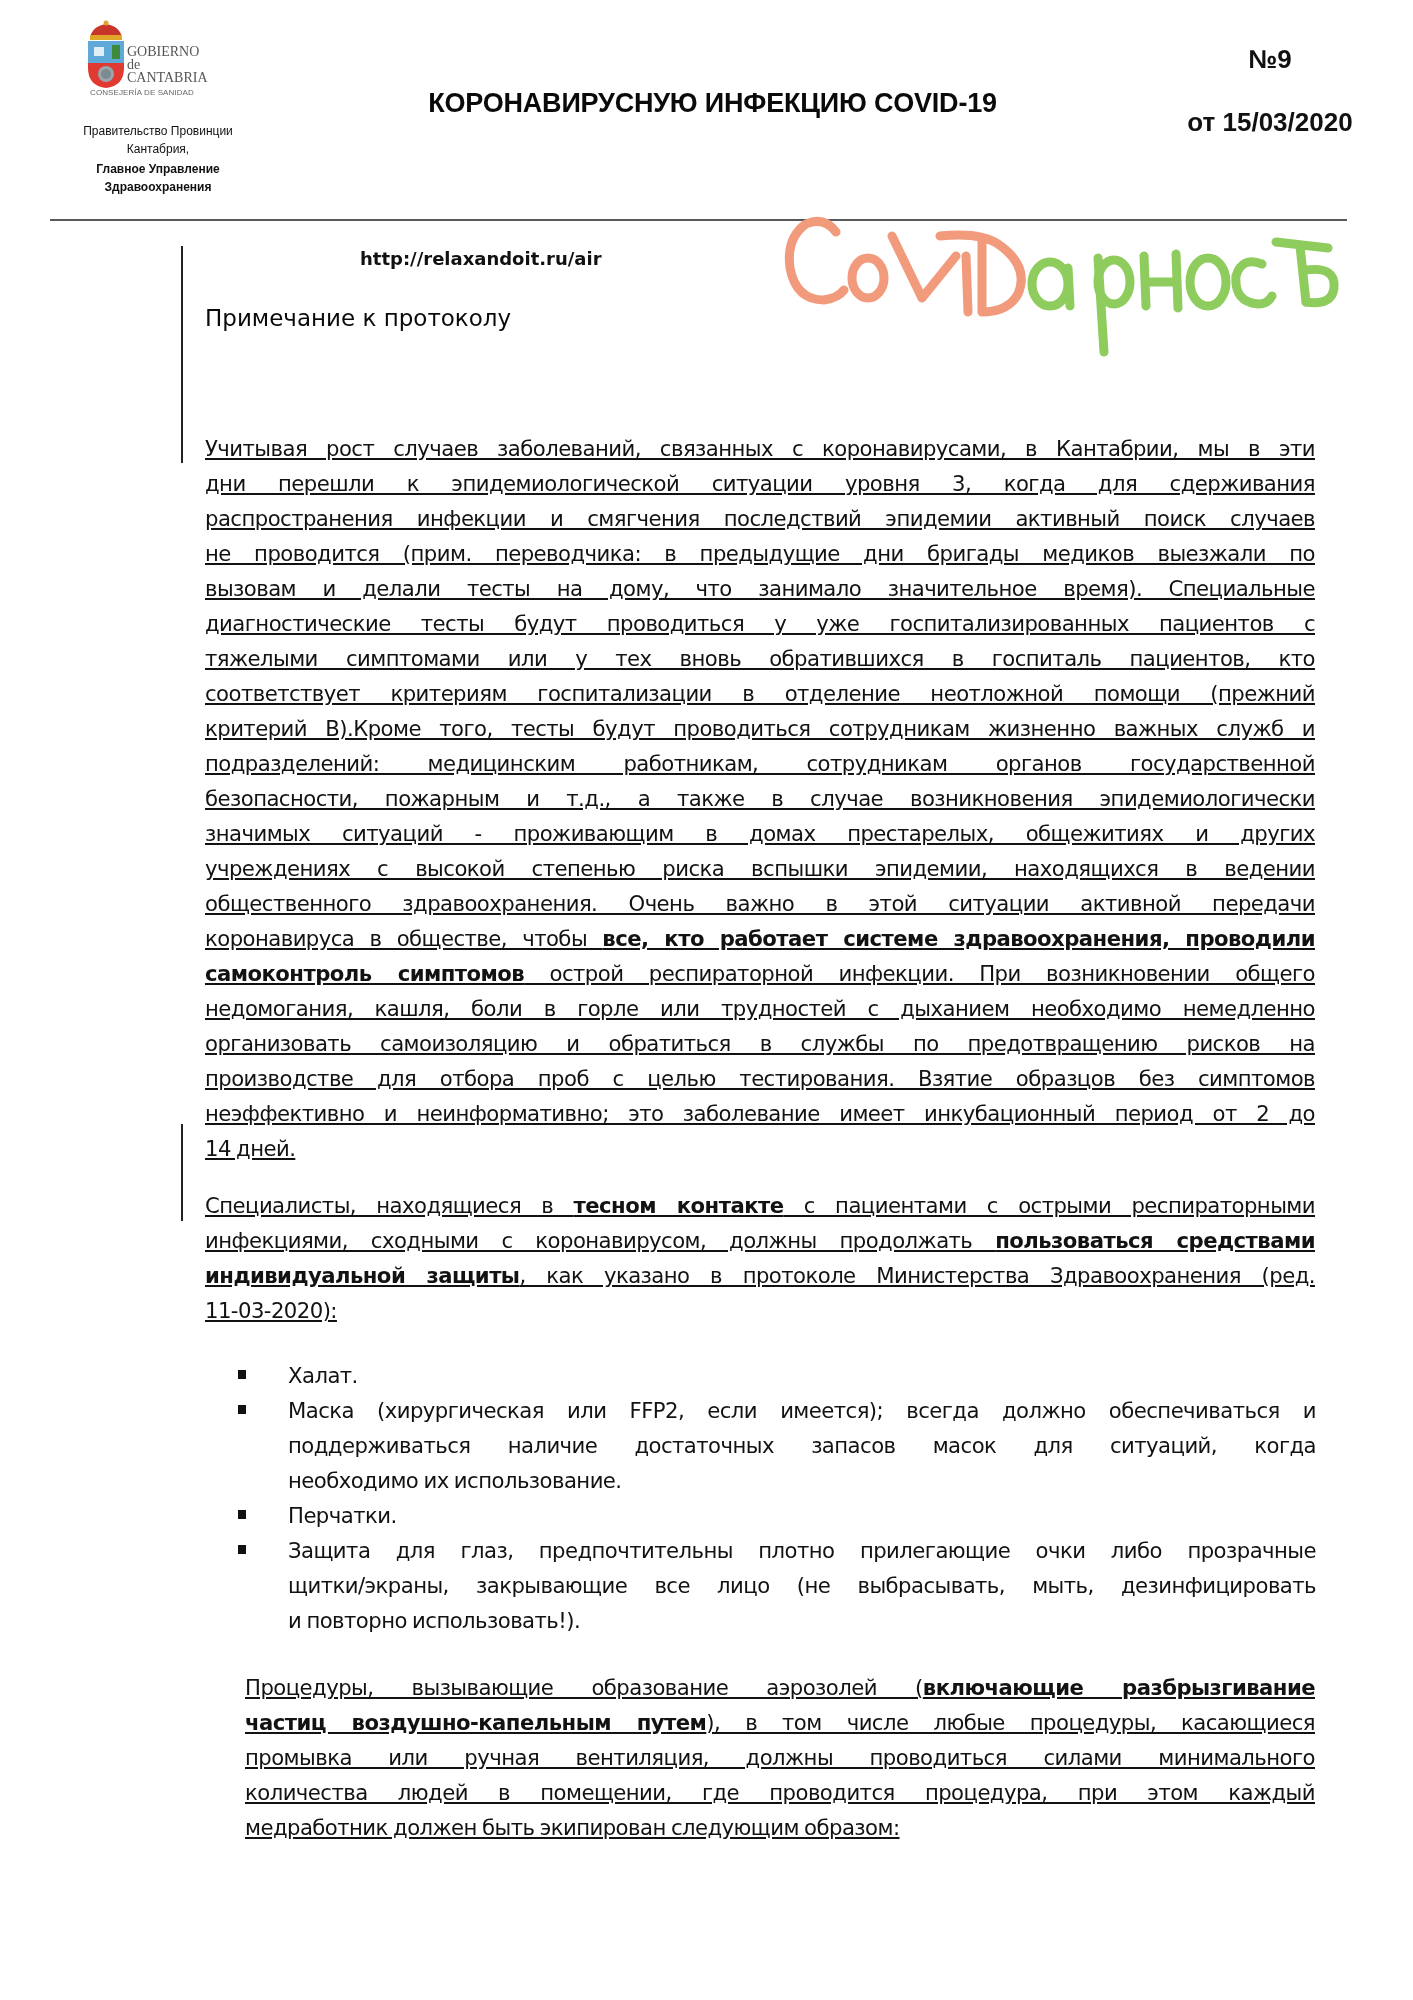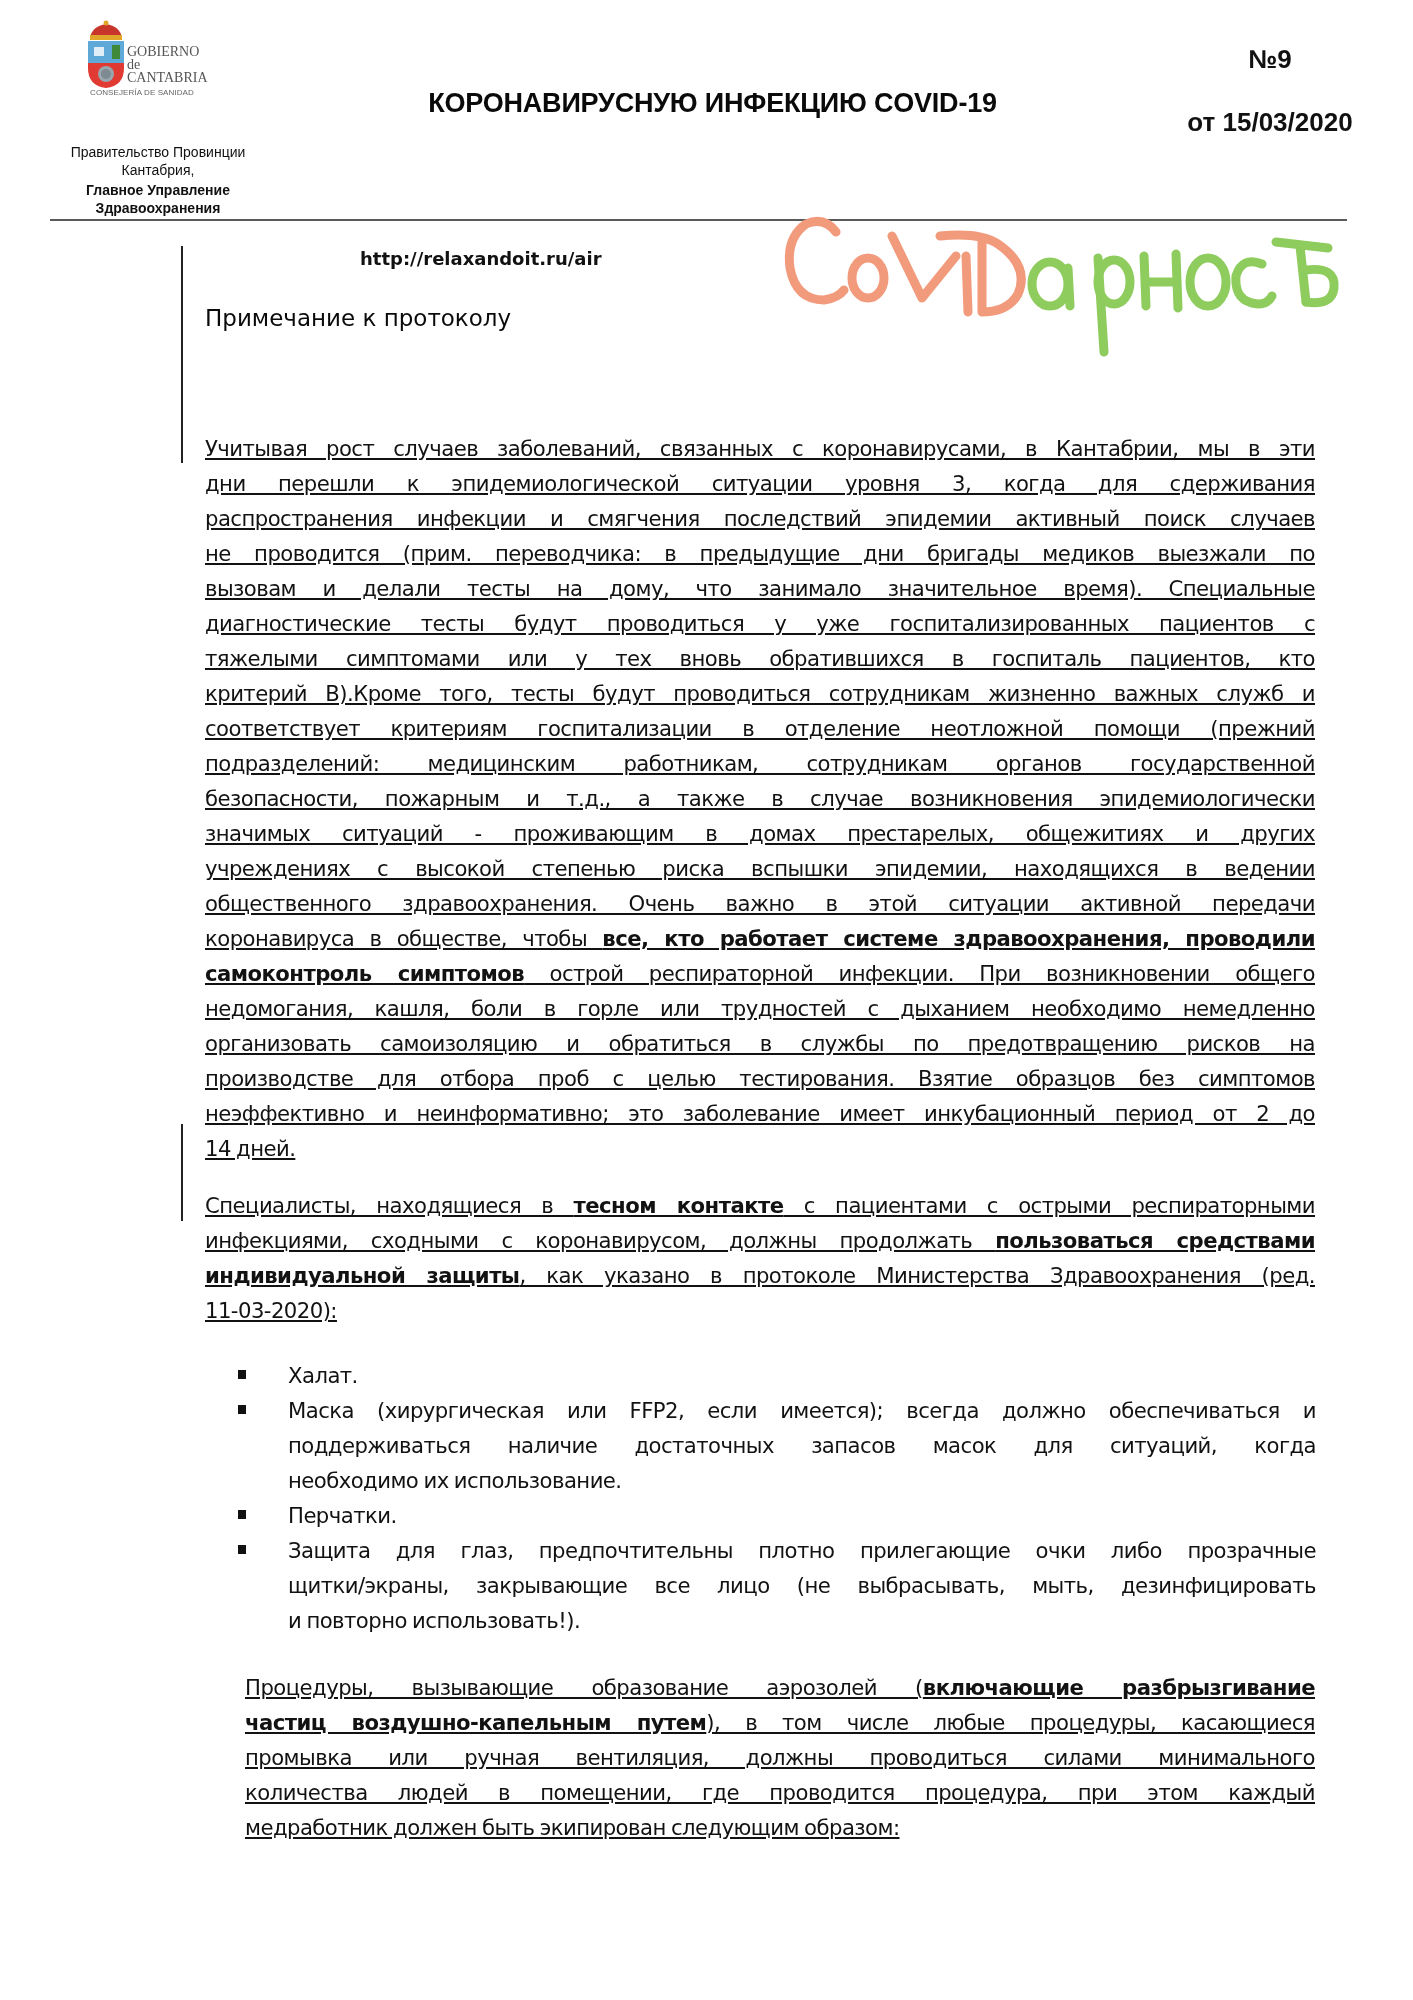--- a/index.html
+++ b/index.html
@@ -7,21 +7,21 @@
          font-family: "Liberation Sans", sans-serif; color: #111; }
 
   
   .logo { position: absolute; left: 84px; top: 20px; width: 150px; height: 86px; }
   .logo svg { position: absolute; left: 0; top: 0; }
   .logo .gob { position: absolute; left: 43px; top: 25px; font-family: "Liberation Serif", serif;
                font-size: 14px; line-height: 13px; color: #555; }
   .logo .cons { position: absolute; left: 6px; top: 68px; font-size: 8px; color: #666; white-space: nowrap; letter-spacing: 0.1px; }
 
   .gov { position: absolute; left: 40px; top: 122px; width: 236px; text-align: center;
-         font-size: 14px; line-height: 18px; color: #111; margin-top: 21px; }
+         font-size: 12px; line-height: 18px; color: #111; }
   .gov .bold { font-weight: bold; margin-top: 2px; }
 
   .title { position: absolute; left: 320px; top: 88px; width: 785px; text-align: center;
            font-weight: bold; font-size: 27px; line-height: 31px; letter-spacing: -0.2px; color: #0a0a0a; }
   .docnum { position: absolute; left: 1180px; top: 44px; width: 180px; text-align: center;
             font-weight: bold; font-size: 26px; }
   .docdate { position: absolute; left: 1170px; top: 107px; width: 200px; text-align: center;
              font-weight: bold; font-size: 26px; }
 
   .hrule { position: absolute; left: 50px; top: 219px; width: 1297px; height: 2px; background: #5a5a5a; }
@@ -140,22 +140,22 @@
 <div class="note-title">Примечание к протоколу</div>
 
 <div class="para p1">
     <span class="ln"><span>Учитывая рост случаев заболеваний, связанных с коронавирусами, в Кантабрии, мы в эти</span></span>
     <span class="ln"><span>дни перешли к эпидемиологической ситуации уровня 3, когда для сдерживания</span></span>
     <span class="ln"><span>распространения инфекции и смягчения последствий эпидемии активный поиск случаев</span></span>
     <span class="ln"><span>не проводится (прим. переводчика: в предыдущие дни бригады медиков выезжали по</span></span>
     <span class="ln"><span>вызовам и делали тесты на дому, что занимало значительное время). Специальные</span></span>
     <span class="ln"><span>диагностические тесты будут проводиться у уже госпитализированных пациентов с</span></span>
     <span class="ln"><span>тяжелыми симптомами или у тех вновь обратившихся в госпиталь пациентов, кто</span></span>
+    <span class="ln"><span>соответствует критериям госпитализации в отделение неотложной помощи (прежний</span></span>
     <span class="ln"><span>критерий В).Кроме того, тесты будут проводиться сотрудникам жизненно важных служб и</span></span>
-    <span class="ln"><span>соответствует критериям госпитализации в отделение неотложной помощи (прежний</span></span>
     <span class="ln"><span>подразделений: медицинским работникам, сотрудникам органов государственной</span></span>
     <span class="ln"><span>безопасности, пожарным и т.д., а также в случае возникновения эпидемиологически</span></span>
     <span class="ln"><span>значимых ситуаций - проживающим в домах престарелых, общежитиях и других</span></span>
     <span class="ln"><span>учреждениях с высокой степенью риска вспышки эпидемии, находящихся в ведении</span></span>
     <span class="ln"><span>общественного здравоохранения. Очень важно в этой ситуации активной передачи</span></span>
     <span class="ln"><span>коронавируса в обществе, чтобы </span><b>все, кто работает системе здравоохранения, проводили</b></span>
     <span class="ln"><b>самоконтроль симптомов</b><span> острой респираторной инфекции. При возникновении общего</span></span>
     <span class="ln"><span>недомогания, кашля, боли в горле или трудностей с дыханием необходимо немедленно</span></span>
     <span class="ln"><span>организовать самоизоляцию и обратиться в службы по предотвращению рисков на</span></span>
     <span class="ln"><span>производстве для отбора проб с целью тестирования. Взятие образцов без симптомов</span></span>

